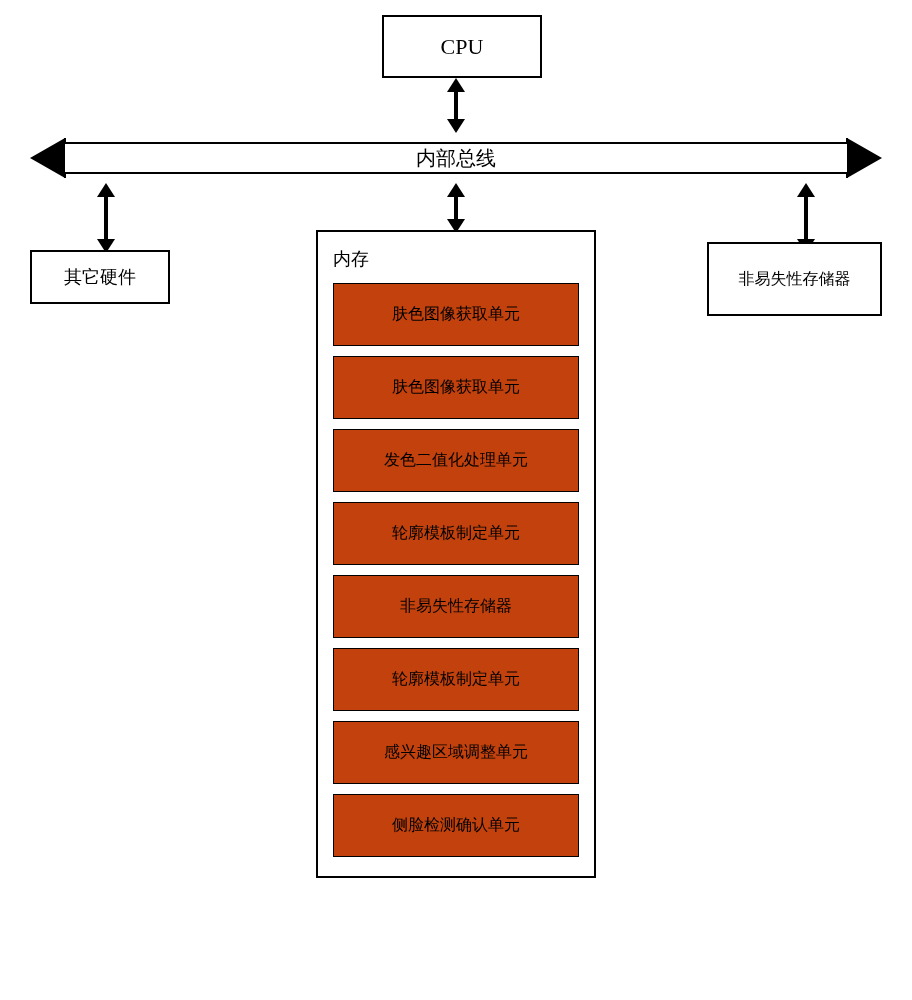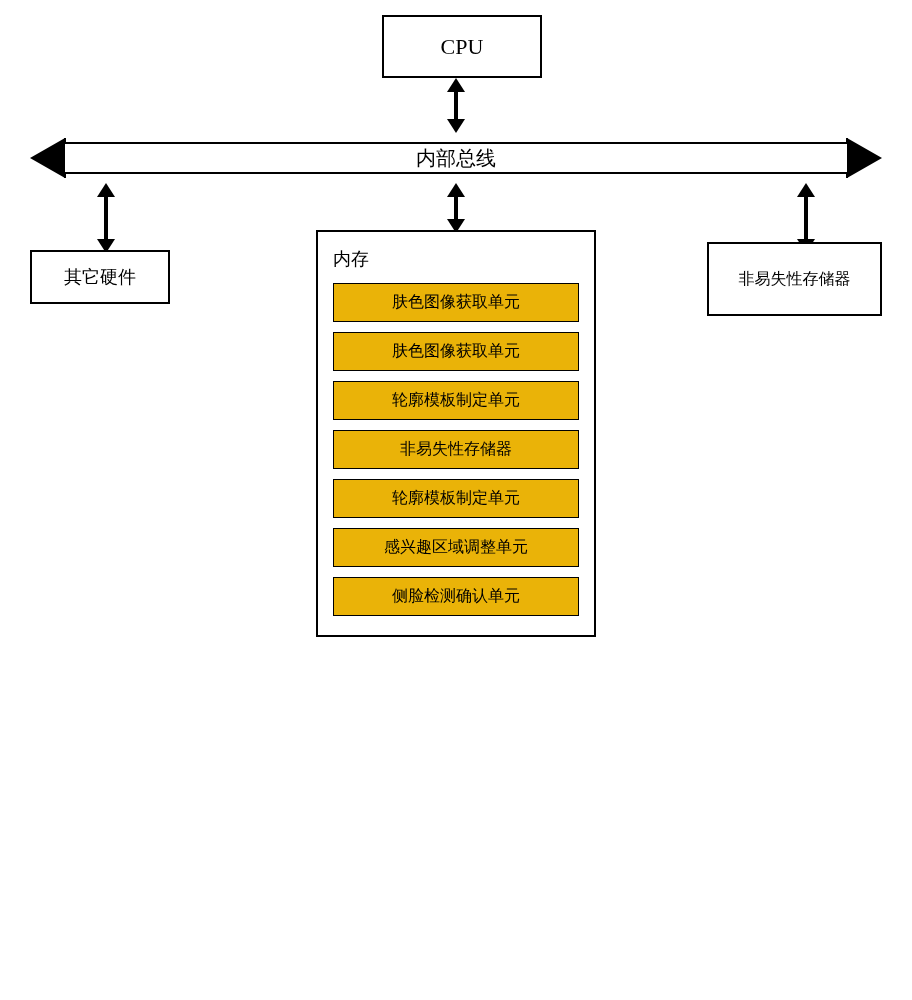--- a/index.html
+++ b/index.html
@@ -109,25 +109,25 @@
     }
 
     .memory-title {
       text-align: left;
       font-size: 18px;
       margin-bottom: 12px;
     }
 
     .unit-box {
       border: 1.5px solid #000;
-      padding: 8px 10px;
+      padding: 20px 10px;
       margin-bottom: 10px;
       text-align: center;
       font-size: 16px;
-      background: #eab308;
+      background: #c2410c;
     }
 
     .unit-box:last-child {
       margin-bottom: 4px;
     }
 
     
     .nv-box {
       position: absolute;
       right: 30px;
@@ -203,20 +203,21 @@
   </svg>
 
   <div class="hw-box">
     <span>其它硬件</span>
   </div>
 
   <div class="memory-container">
     <div class="memory-title">内存</div>
     <div class="unit-box">肤色图像获取单元</div>
     <div class="unit-box">肤色图像获取单元</div>
+    <div class="unit-box">发色二值化处理单元</div>
     <div class="unit-box">轮廓模板制定单元</div>
     <div class="unit-box">非易失性存储器</div>
     <div class="unit-box">轮廓模板制定单元</div>
     <div class="unit-box">感兴趣区域调整单元</div>
     <div class="unit-box">侧脸检测确认单元</div>
   </div>
 
   <div class="nv-box">
     <span>非易失性存储器</span>
   </div>

